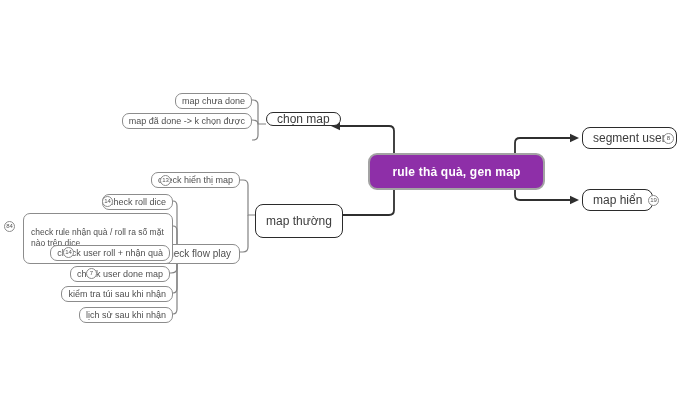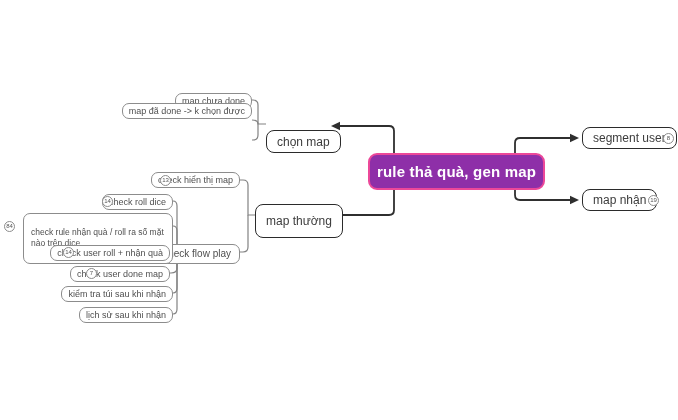--- a/index.html
+++ b/index.html
@@ -6,22 +6,22 @@
   .canvas {
     position:relative; width:678px; height:420px; background:#ffffff;
     font-family:"Liberation Sans", sans-serif; overflow:hidden;
   }
   svg.wires { position:absolute; left:0; top:0; width:678px; height:420px; }
   .node {
     position:absolute; background:#fff; box-sizing:border-box;
     display:flex; align-items:center; justify-content:center;
   }
   .center-node {
-    background:var(--center-bg,#8e2fa8); border:2px solid #ec4899; border-radius:9px;
-    color:#fff; font-weight:bold; font-size:15px; letter-spacing:.2px;
+    background:var(--center-bg,#8e2fa8); border:2px solid #a3a3a3; border-radius:9px;
+    color:#fff; font-weight:bold; font-size:12px; letter-spacing:.2px;
   }
   .l1 {
     border:1.6px solid #2b2b2b; border-radius:8px; font-size:12px;
     color:#3c3c3c; padding:0 10px; white-space:nowrap;
   }
   .leaf {
     border:1px solid #8c8c8c; border-radius:7px; font-size:9px; line-height:1.15;
     color:#4f4f4f; padding:2px 6px; white-space:nowrap;
   }
   .leaf.mid { font-size:10px; padding:3px 8px; }
@@ -67,27 +67,27 @@
       <path d="M173 226 Q177 226 177 231 V252"></path>
       <path d="M170 252 H183"></path>
       <path d="M170 273 H171 Q177 273 177 268 V252"></path>
       <path d="M173 293 Q177 293 177 288 V252"></path>
       <path d="M173 314 Q177 314 177 309 V252"></path>
     </g>
   </svg>
 
   <div class="node center-node" style="left:368px; top:153px; width:177px; height:37px;">rule thả quà, gen map</div>
 
-  <div class="node l1" style="left:266px; top:112px; height:23px;margin-top:18px;">chọn map</div>
+  <div class="node l1" style="left:266px; top:112px; height:14px;">chọn map</div>
   <div class="node l1" style="left:255px; top:204px; height:34px;">map thường</div>
   <div class="node l1" style="left:582px; top:127px; height:22px;">segment user</div>
-  <div class="node l1" style="left:582px; top:189px; height:22px;">map nhận</div>
+  <div class="node l1" style="left:582px; top:189px; height:22px;">map hiển</div>
 
   <div class="node leaf" style="right:426px; top:93px;margin-left:8px;">map chưa done</div>
-  <div class="node leaf" style="right:426px; top:103px;">map đã done -&gt; k chọn được</div>
+  <div class="node leaf" style="right:426px; top:113px;">map đã done -&gt; k chọn được</div>
 
   <div class="node leaf" style="right:438px; top:172px;">check hiển thị map</div>
   <div class="node leaf mid" style="right:438px; top:244px;">check flow play</div>
 
   <div class="node leaf" style="right:505px; top:194px;">check roll dice</div>
   <div class="node leaf wrap" style="right:505px; top:213px;">check rule nhận quà / roll ra số mặt nào trên dice</div>
   <div class="node leaf" style="right:508px; top:245px;">check user roll + nhận quà</div>
   <div class="node leaf" style="right:508px; top:266px;">check user done map</div>
   <div class="node leaf" style="right:505px; top:307px;">lịch sử sau khi nhận</div>
   <div class="node leaf" style="right:505px; top:286px;">kiểm tra túi sau khi nhận</div>

